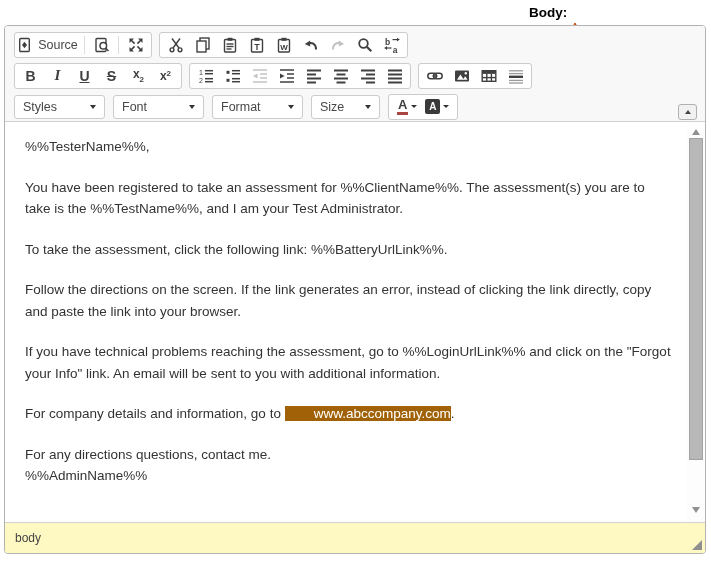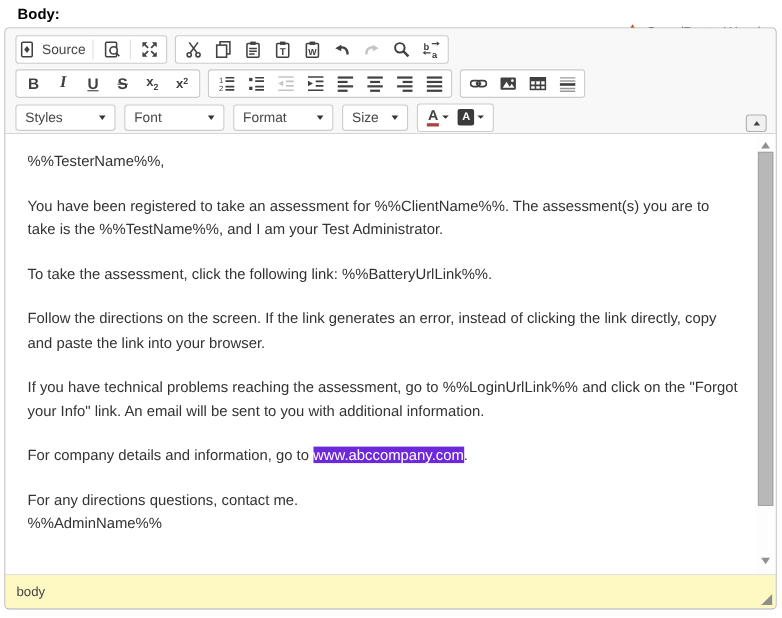--- a/index.html
+++ b/index.html
@@ -1,20 +1,20 @@
 <!DOCTYPE html>
 <html><head>
 <meta charset="utf-8">
 <style>
   * { box-sizing: border-box; margin: 0; padding: 0; }
   html,body { width: 711px; height: 562px; background:#fff; font-family:"Liberation Sans","DejaVu Sans",sans-serif; }
   body { position:relative; overflow:hidden; }
 
   
-  .hdr { position:absolute; left:8px; right:5px; top:2px; height:21px; display:flex; justify-content:space-between; align-items:center;padding-left:8px; }
+  .hdr { position:absolute; left:8px; right:5px; top:2px; height:21px; display:flex; justify-content:flex-end; align-items:center;padding-left:8px; }
   .hdr-label { font-size:13.5px; font-weight:bold; color:#000; }
   .hdr-warn { display:flex; align-items:center; gap:4px;margin-top:33px; }
   .hdr-warn a { font-size:13px; color:#222; text-decoration:underline; cursor:pointer; }
 
   
   .editor { position:absolute; left:4px; top:25px; width:702px; height:529px; border:1px solid #b2b2b2; border-radius:4px; background:#fff; }
 
   
   .toolbar { position:relative; height:96px; background:#f8f8f8; border-bottom:1px solid #d1d1d1; border-radius:3px 3px 0 0; padding:3px 6px 0 9px; }
   .tb-row { height:31px; display:flex; align-items:center; }
@@ -326,21 +326,21 @@
         <span class="caret"></span>
       </div>
       <div class="combo" style="width:91px">
         <span class="combo-label">Font</span>
         <span class="caret"></span>
       </div>
       <div class="combo" style="width:91px">
         <span class="combo-label">Format</span>
         <span class="caret"></span>
       </div>
-      <div class="combo" style="width:60px">
+      <div class="combo" style="width:69px">
         <span class="combo-label">Size</span>
         <span class="caret"></span>
       </div>
       <div class="tb-group" style="padding:1px 4px">
         <div class="color-btn">
           <span class="tc-a">A</span>
           <span class="caret sm"></span>
         </div>
         <div class="color-btn">
           <span class="bc-box">A</span>
@@ -354,21 +354,21 @@
     </div>
   </div>
 
   <div class="content">
     <div class="content-text">
       <p>%%TesterName%%,</p>
       <p>You have been registered to take an assessment for %%ClientName%%. The assessment(s) you are to take is the %%TestName%%, and I am your Test Administrator.</p>
       <p>To take the assessment, click the following link: %%BatteryUrlLink%%.</p>
       <p>Follow the directions on the screen. If the link generates an error, instead of clicking the link directly, copy and paste the link into your browser.</p>
       <p>If you have technical problems reaching the assessment, go to %%LoginUrlLink%% and click on the "Forgot your Info" link. An email will be sent to you with additional information.</p>
-      <p><span>For company details and information, go to </span><span class="sel" style="background: #6d28d9; color: rgb(255, 255, 255);">www.abccompany.com</span><span>.</span></p>
+      <p><span>For company details and information, go to </span><span class="sel" style="background: #a16207; color: rgb(255, 255, 255); padding-left: 29px;">www.abccompany.com</span><span>.</span></p>
       <p><span>For any directions questions, contact me.</span><br><span>%%AdminName%%</span></p>
     </div>
 
     <div class="sbar">
       <div class="sb-up">
           <span class="tri"></span>
         </div>
       <div class="sb-thumb"></div>
       <div class="sb-down">
           <span class="tri"></span>

